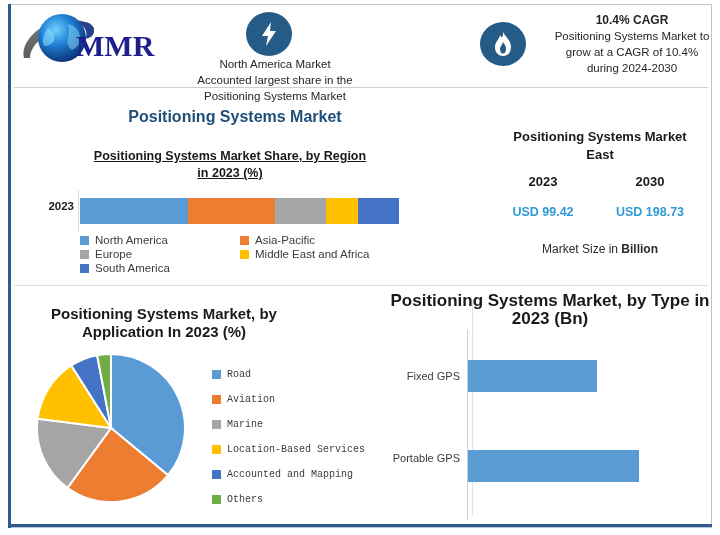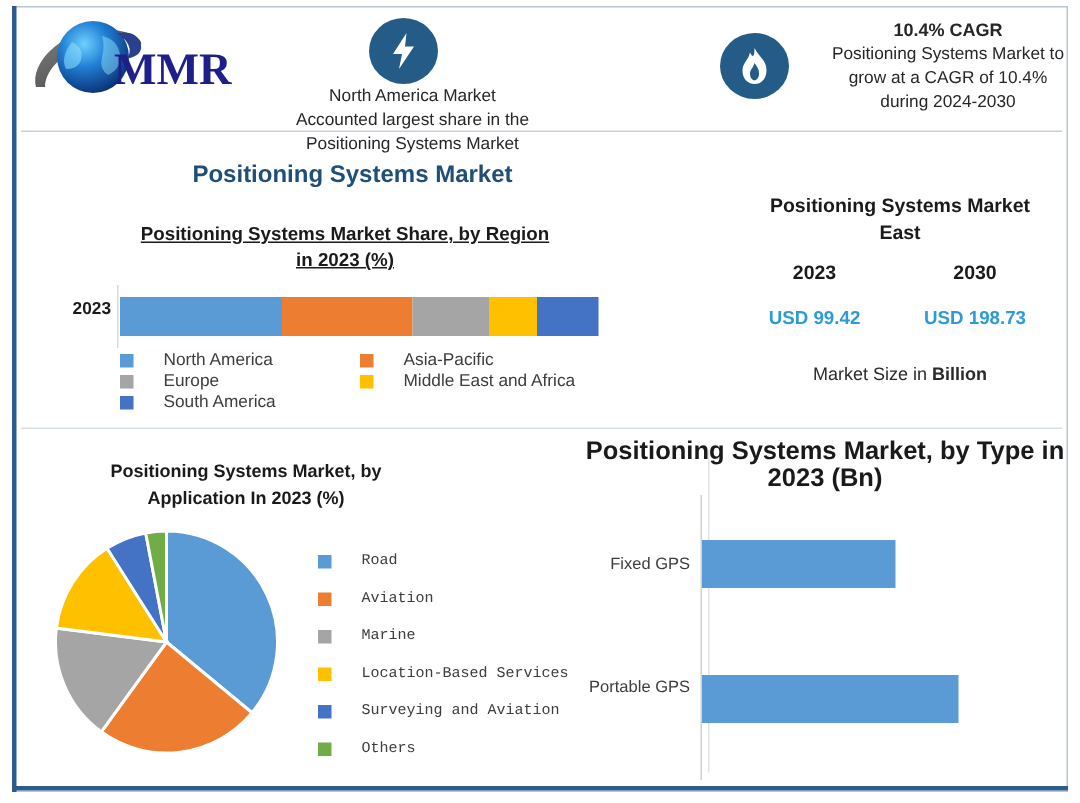--- a/index.html
+++ b/index.html
@@ -160,21 +160,21 @@
     position: absolute;
     left: 80px;
     top: 234px;
     width: 340px;
     display: grid;
     grid-template-columns: 160px 180px;
     row-gap: 2px;
     font-size: 11.5px;
     color: #3c3c3c;
   }
-  .lg-item { display: flex; align-items: center; gap: 14px; }
+  .lg-item { display: flex; align-items: center; }
   .lg-swatch {
     width: 9px; height: 9px; margin-right: 6px; flex: 0 0 auto;
   }
 
   
   .ms-title {
     position: absolute;
     left: 490px;
     top: 128px;
     width: 220px;
@@ -225,21 +225,21 @@
     background: #dfe3ea;
   }
 
   
   .pie-title {
     position: absolute;
     left: 24px;
     top: 305px;
     width: 280px;
     text-align: center;
-    font-size: 12px;
+    font-size: 15px;
     font-weight: bold;
     color: #1a1a1a;
     line-height: 18px;
   }
   .pie-wrap {
     position: absolute;
     left: 35px;
     top: 352px;
     width: 152px;
     height: 152px;
@@ -434,21 +434,21 @@
       <div class="lg-item">
         <span class="lg-swatch" style="background: rgb(165, 165, 165);"></span>
         <span>Marine</span>
       </div>
       <div class="lg-item">
         <span class="lg-swatch" style="background: rgb(255, 192, 0);"></span>
         <span>Location-Based Services</span>
       </div>
       <div class="lg-item">
         <span class="lg-swatch" style="background: rgb(68, 114, 196);"></span>
-        <span>Surveying and Aviation</span>
+        <span>Accounted and Mapping</span>
       </div>
       <div class="lg-item">
         <span class="lg-swatch" style="background: rgb(112, 173, 71);"></span>
         <span>Others</span>
       </div>
     </div>
 
   <div class="type-title">
     <div>Positioning Systems Market, by Type in</div>
     <div>2023 (Bn)</div>

